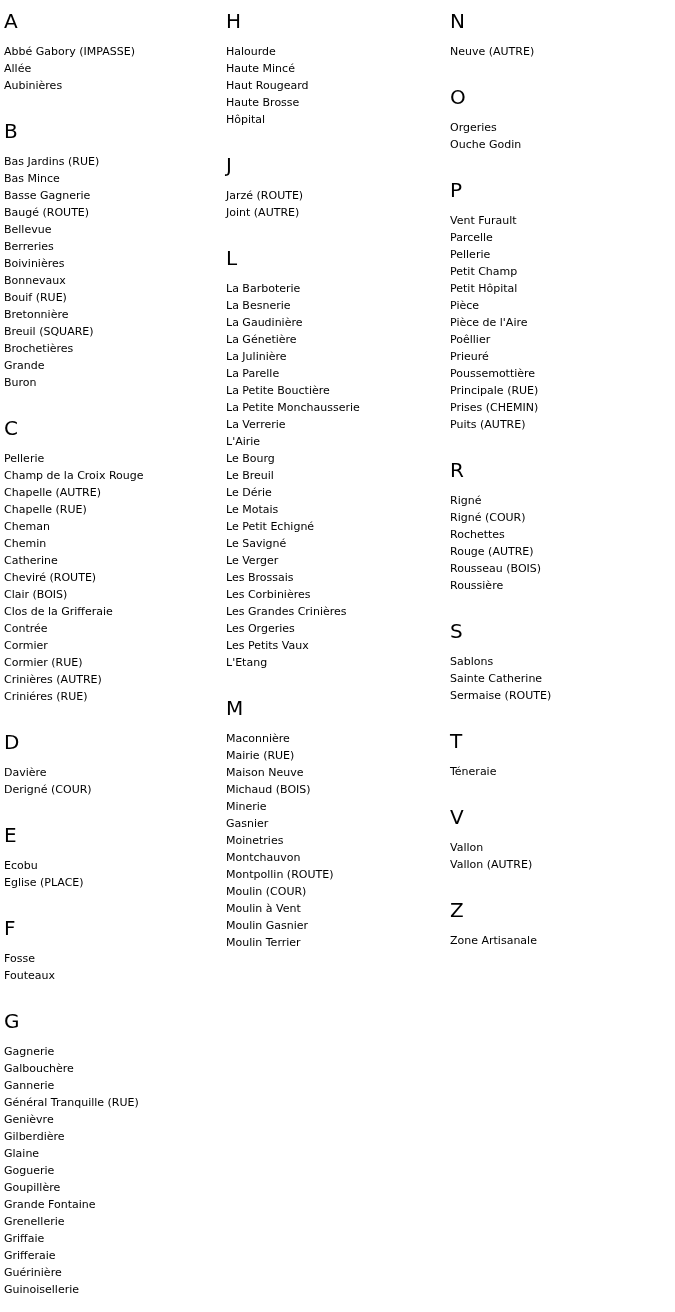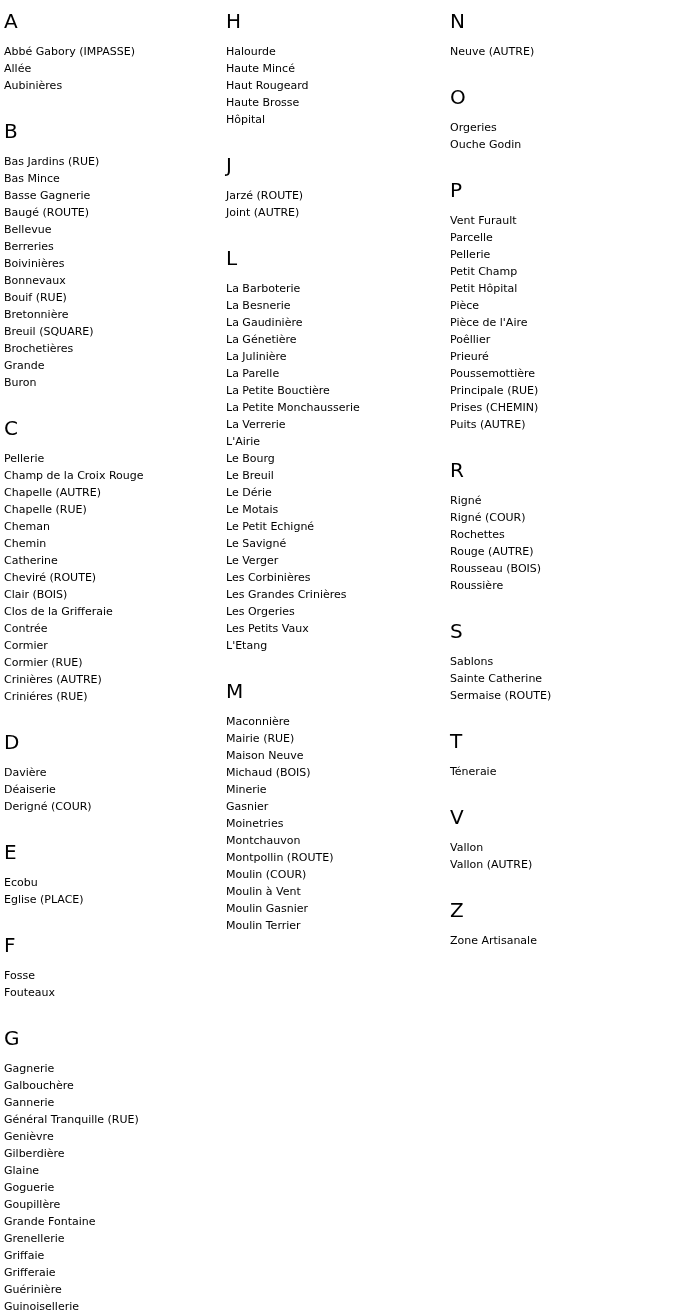--- a/index.html
+++ b/index.html
@@ -78,21 +78,20 @@
       <div class="entry">Cheviré (ROUTE)</div>
       <div class="entry">Clair (BOIS)</div>
       <div class="entry">Clos de la Grifferaie</div>
       <div class="entry">Contrée</div>
       <div class="entry">Cormier</div>
       <div class="entry">Cormier (RUE)</div>
       <div class="entry">Crinières (AUTRE)</div>
       <div class="entry">Criniéres (RUE)</div>
       <h2 class="letter">D</h2>
       <div class="entry">Davière</div>
-      <div class="entry">Déaiserie</div>
       <div class="entry">Derigné (COUR)</div>
       <h2 class="letter">E</h2>
       <div class="entry">Ecobu</div>
       <div class="entry">Eglise (PLACE)</div>
       <h2 class="letter">F</h2>
       <div class="entry">Fosse</div>
       <div class="entry">Fouteaux</div>
       <h2 class="letter">G</h2>
       <div class="entry">Gagnerie</div>
       <div class="entry">Galbouchère</div>
@@ -131,20 +130,21 @@
       <div class="entry">La Petite Monchausserie</div>
       <div class="entry">La Verrerie</div>
       <div class="entry">L'Airie</div>
       <div class="entry">Le Bourg</div>
       <div class="entry">Le Breuil</div>
       <div class="entry">Le Dérie</div>
       <div class="entry">Le Motais</div>
       <div class="entry">Le Petit Echigné</div>
       <div class="entry">Le Savigné</div>
       <div class="entry">Le Verger</div>
+      <div class="entry">Les Brossais</div>
       <div class="entry">Les Corbinières</div>
       <div class="entry">Les Grandes Crinières</div>
       <div class="entry">Les Orgeries</div>
       <div class="entry">Les Petits Vaux</div>
       <div class="entry">L'Etang</div>
       <h2 class="letter">M</h2>
       <div class="entry">Maconnière</div>
       <div class="entry">Mairie (RUE)</div>
       <div class="entry">Maison Neuve</div>
       <div class="entry">Michaud (BOIS)</div>

